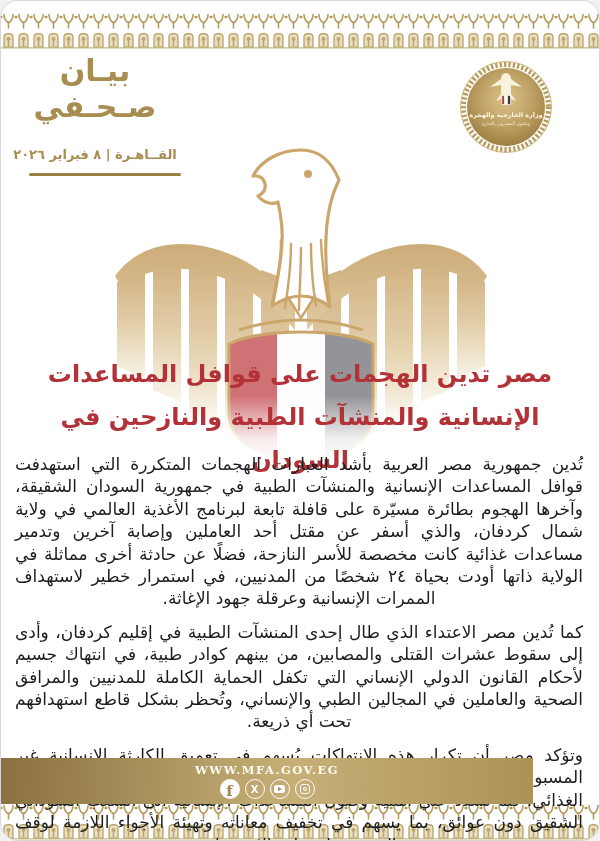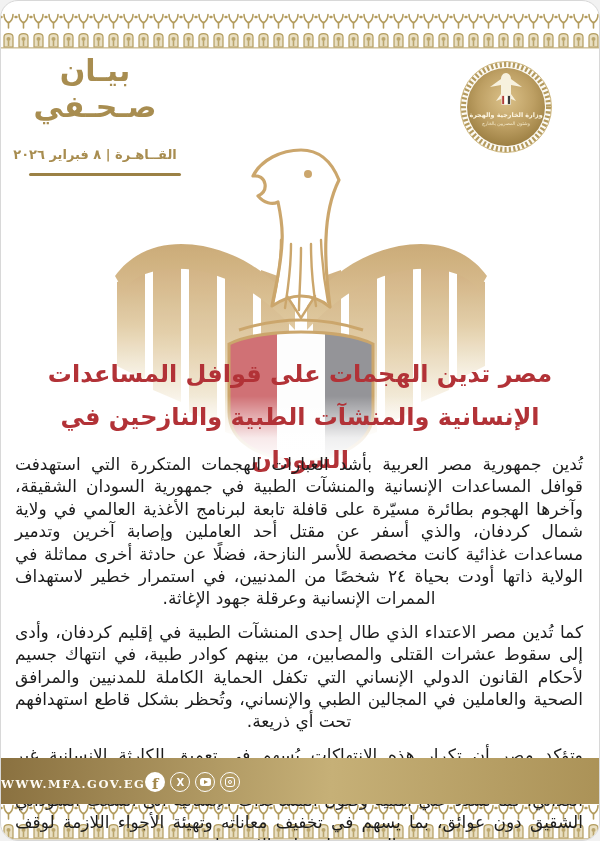--- a/index.html
+++ b/index.html
@@ -26,23 +26,23 @@
   .eagle-fade{position:absolute;left:0;top:395px;width:600px;height:70px;
               background:linear-gradient(180deg,rgba(255,255,255,0) 0%,rgba(255,255,255,.85) 60%,#fff 100%);}
   
   .headline{position:absolute;left:20px;right:20px;top:336px;z-index:3;direction:rtl;
             text-align:center;color:var(--headline-red);font-size:24px;font-weight:bold;line-height:1.8;}
   
   .body-copy{position:absolute;left:14px;right:16px;top:452px;z-index:3;direction:rtl;}
   .body-copy p{margin:0 0 11px 0;color:var(--body-text);font-size:17px;font-weight:normal;
                line-height:22.4px;text-align:justify;text-align-last:center;}
   
-  .band{position:absolute;left:0;top:757px;width:600px;height:46px;z-index:4;
+  .band{position:absolute;left:0;top:757px;width:532px;height:46px;z-index:4;
         background:linear-gradient(93deg,var(--band-start) 0%,var(--band-mid) 55%,var(--band-end) 100%);
-        display:flex;flex-direction:row;align-items:center;justify-content:flex-start;}
+        display:flex;flex-direction:column;align-items:center;justify-content:flex-start;}
   .website{margin-top:5px;color:#fdfbf4;font-family:"DejaVu Serif",serif;font-size:11.5px;
            letter-spacing:1.5px;font-weight:bold;}
   .social{display:flex;gap:5px;margin-top:2px;}
   .sicon{width:20px;height:20px;border-radius:50%;display:flex;align-items:center;justify-content:center;
          box-sizing:border-box;cursor:pointer;}
   .sicon.fb{background:#fff;color:#a3894e;font-family:"DejaVu Serif",serif;font-weight:bold;
             font-size:15px;line-height:1;padding-top:4px;}
   .sicon.xx{border:1.6px solid #fff;color:#fff;font-size:10px;font-weight:bold;}
   .sicon.yt{border:1.6px solid #fff;}
   .yt-rect{width:11px;height:8px;background:#fff;border-radius:2.5px;display:flex;

